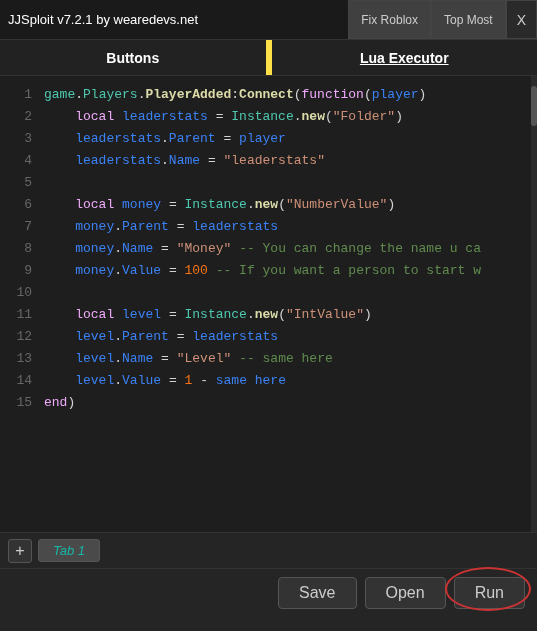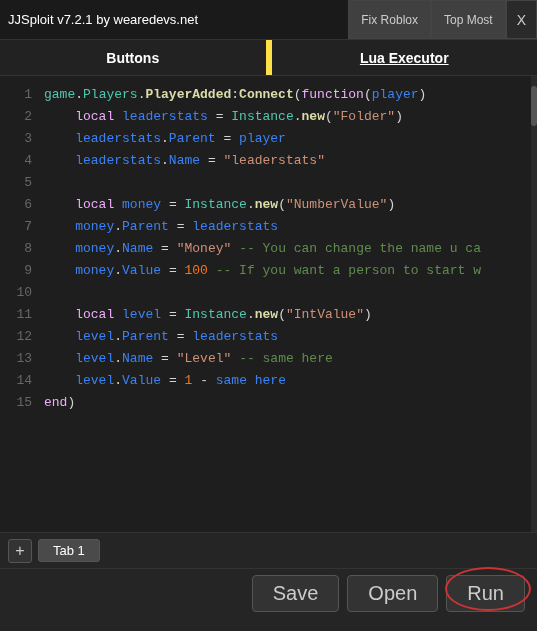--- a/index.html
+++ b/index.html
@@ -158,29 +158,30 @@
       border: 1px solid #555;
       padding: 3px 14px;
       font-size: 13px;
       font-family: Arial, sans-serif;
       cursor: pointer;
       border-radius: 3px;
     }
 
     .tab-item.active {
       background: #4a4a4a;
-      color: #ffffff;
+      color: #14b8a6;
+      font-style: italic;
     }
 
     .action-btn {
       background: #333333;
       color: #cccccc;
       border: 1px solid #555555;
       padding: 6px 20px;
-      font-size: 20px;
+      font-size: 16px;
       font-family: Arial, sans-serif;
       cursor: pointer;
       border-radius: 4px;
       min-width: 60px;
     }
 
     
     #run-circle {
       position: absolute;
       bottom: 6px;

